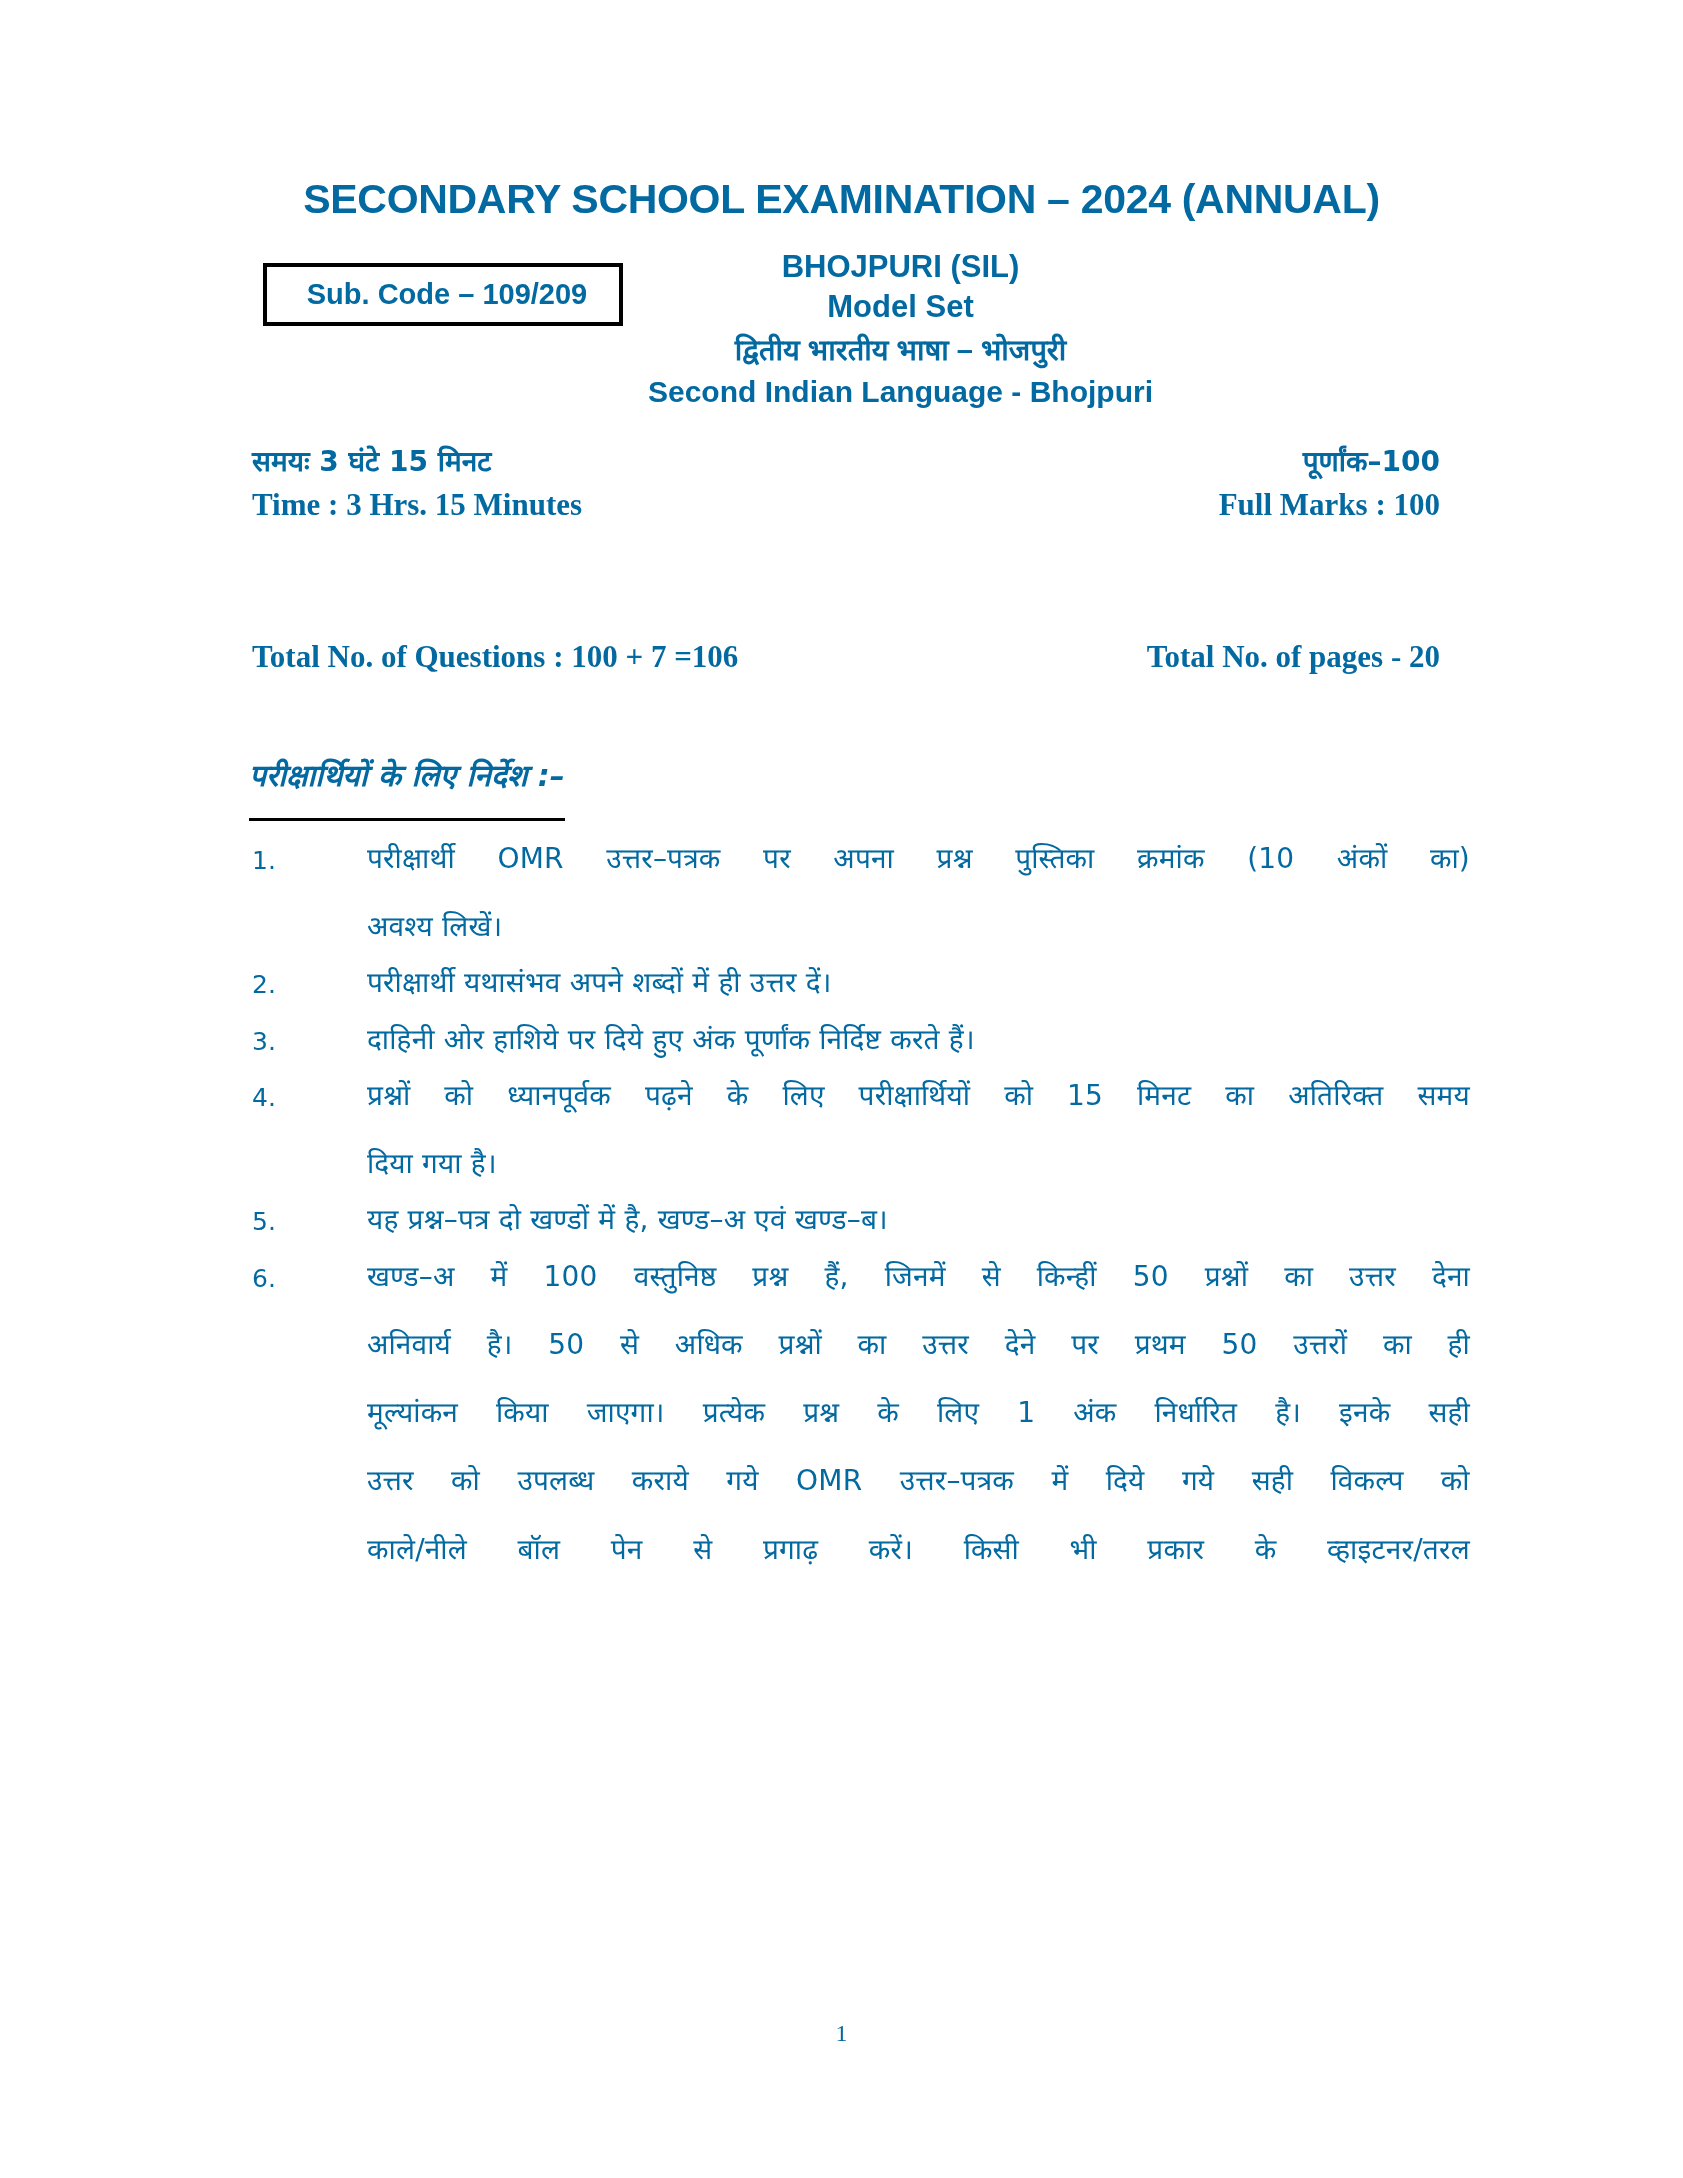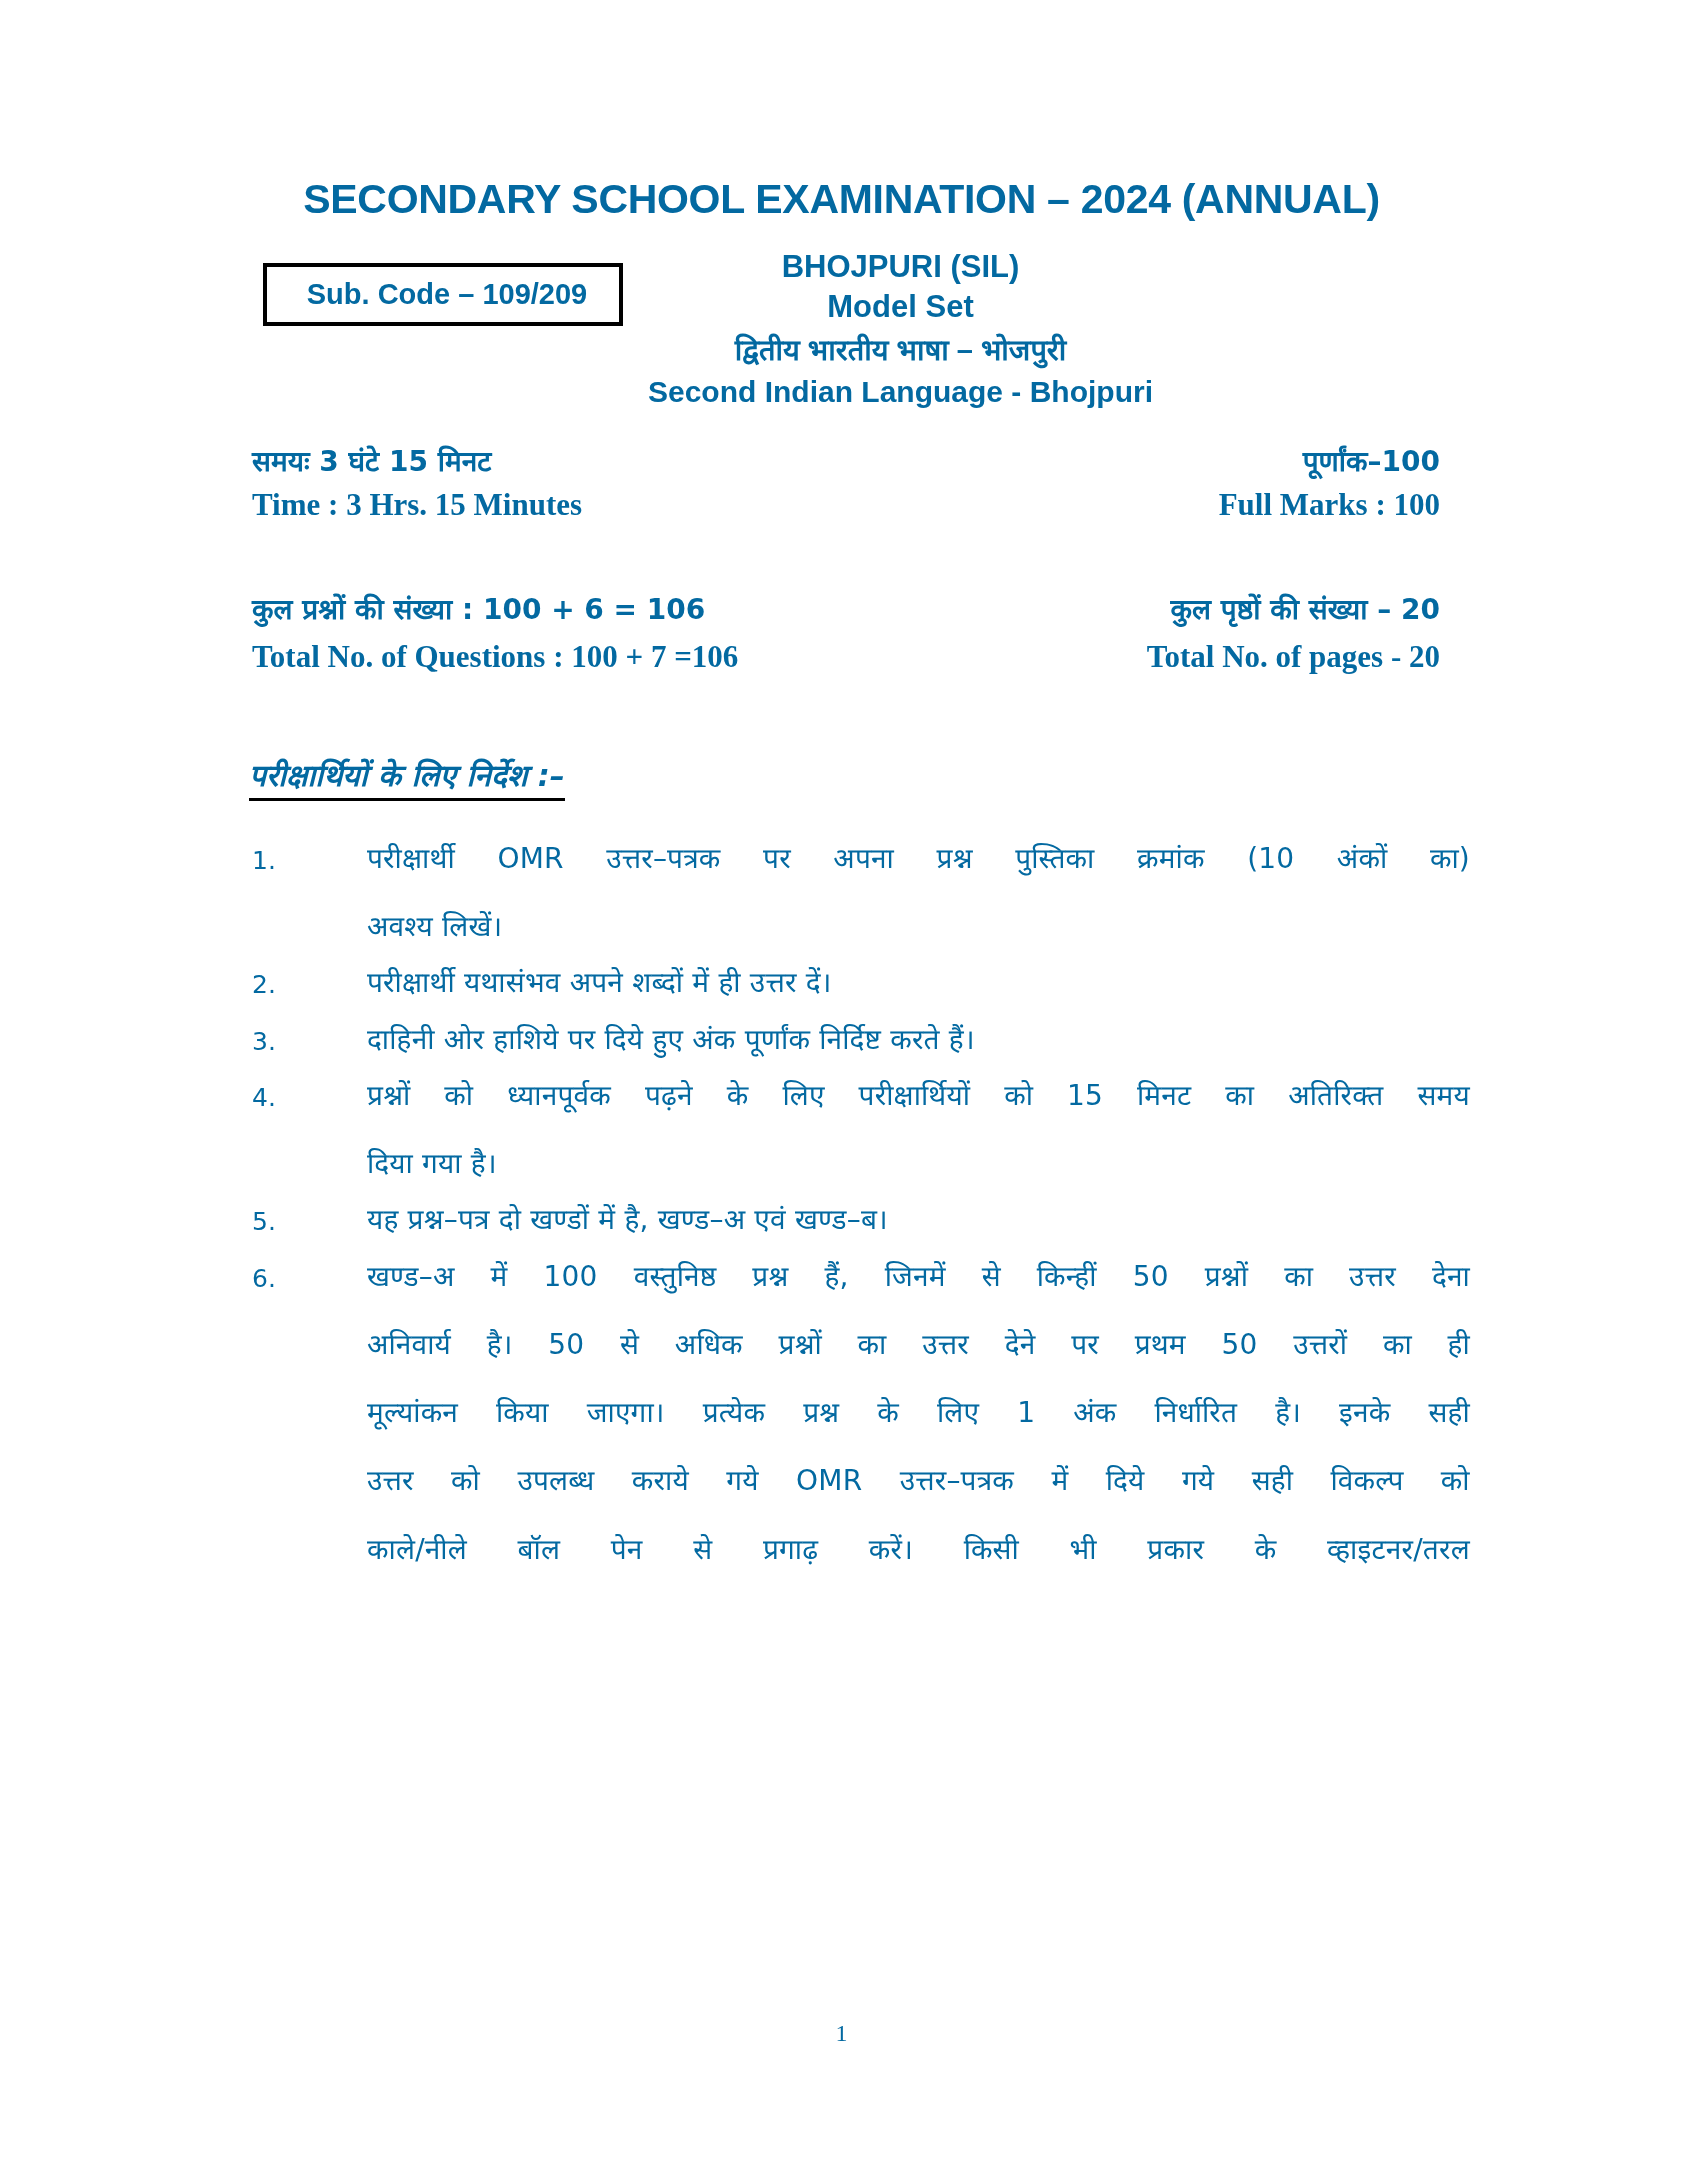--- a/index.html
+++ b/index.html
@@ -99,21 +99,21 @@
   
   .instr-heading {
     position: absolute;
     left: 249px;
     top: 754px;
     font-family: "DejaVu Sans", sans-serif;
     font-weight: bold;
     font-style: italic;
     font-size: 30px;
     border-bottom: 3px solid #000000;
-    padding-bottom: 3px;
+    padding-bottom: 23px;
     white-space: nowrap;
   }
 
   
   .instr-list {
     position: absolute;
     left: 252px;
     top: 844px;
     width: 1218px;
   }
@@ -180,24 +180,20 @@
   <div class="meta meta-row meta-time" style="top:441px;">
     <span class="deva">समयः 3 घंटे 15 मिनट</span>
     <span class="deva">पूर्णांक–100</span>
   </div>
 
   <div class="meta meta-row meta-time2" style="top:487px;">
     <span class="eng-serif">Time : 3 Hrs. 15 Minutes</span>
     <span class="eng-serif">Full Marks : 100</span>
   </div>
 
-  <div class="meta meta-row meta-tot" style="top:589px;">
-    <span class="deva">कुल प्रश्नों की संख्या : 100 + 6 = 106</span>
-    <span class="deva">कुल पृष्ठों की संख्या – 20</span>
-  </div>
 
   <div class="meta meta-row meta-tot2" style="top:639px;">
     <span class="eng-serif">Total No. of Questions : 100 + 7 =106</span>
     <span class="eng-serif">Total No. of pages - 20</span>
   </div>
 
   <div class="instr-heading">परीक्षार्थियों के लिए निर्देश :–</div>
 
   <div class="instr-list" id="instr-list">
       <div class="instr-item">

